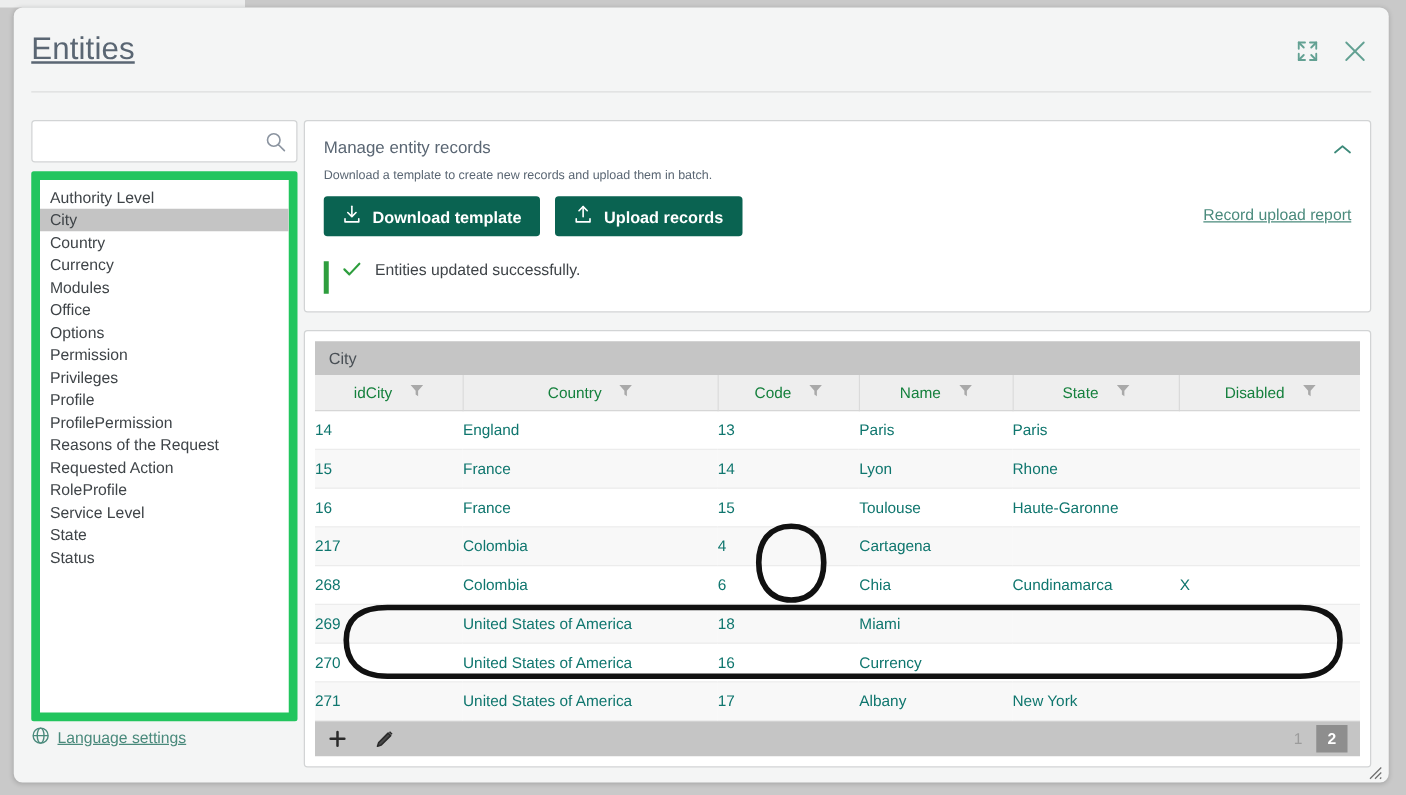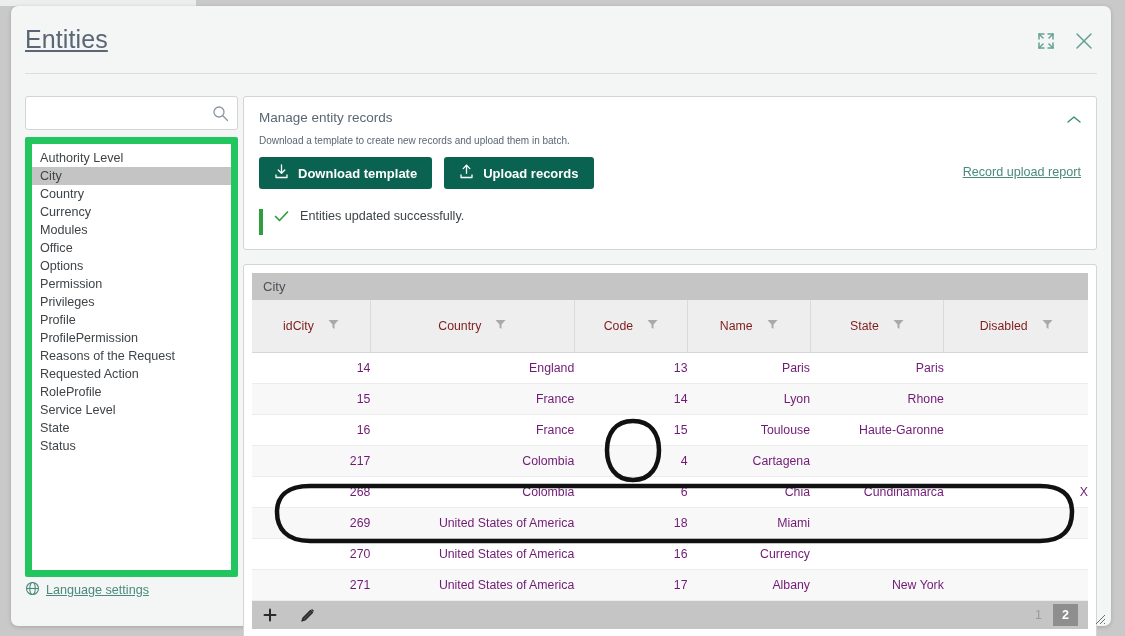--- a/index.html
+++ b/index.html
@@ -262,35 +262,35 @@
     border-collapse: collapse;
     table-layout: fixed;
   }
   table.grid th {
     background: #eeeeee;
     border-right: 1px solid #dadada;
     border-bottom: 1px solid #d6d6d6;
     height: 28px;
     font-size: 12.3px;
     font-weight: normal;
-    color: #7f1d1d;
-    padding: 12px;
+    color: #15803d;
+    padding: 0;
   }
   table.grid th:last-child { border-right: none; }
   .th-inner {
     display: flex;
     align-items: center;
     justify-content: center;
     gap: 14px;
   }
   table.grid td {
     height: 30px;
     font-size: 12.3px;
-    color: #701a75;
-    text-align: right;
+    color: #0f766e;
+    text-align: left;
     border-bottom: 1px solid #ececec;
     padding: 0;
   }
   table.grid tr.odd td { background: #ffffff; }
   table.grid tr.even td { background: #f8f8f8; }
   .grid-footer {
     background: #c5c5c5;
     height: 28px;
     display: flex;
     align-items: center;

